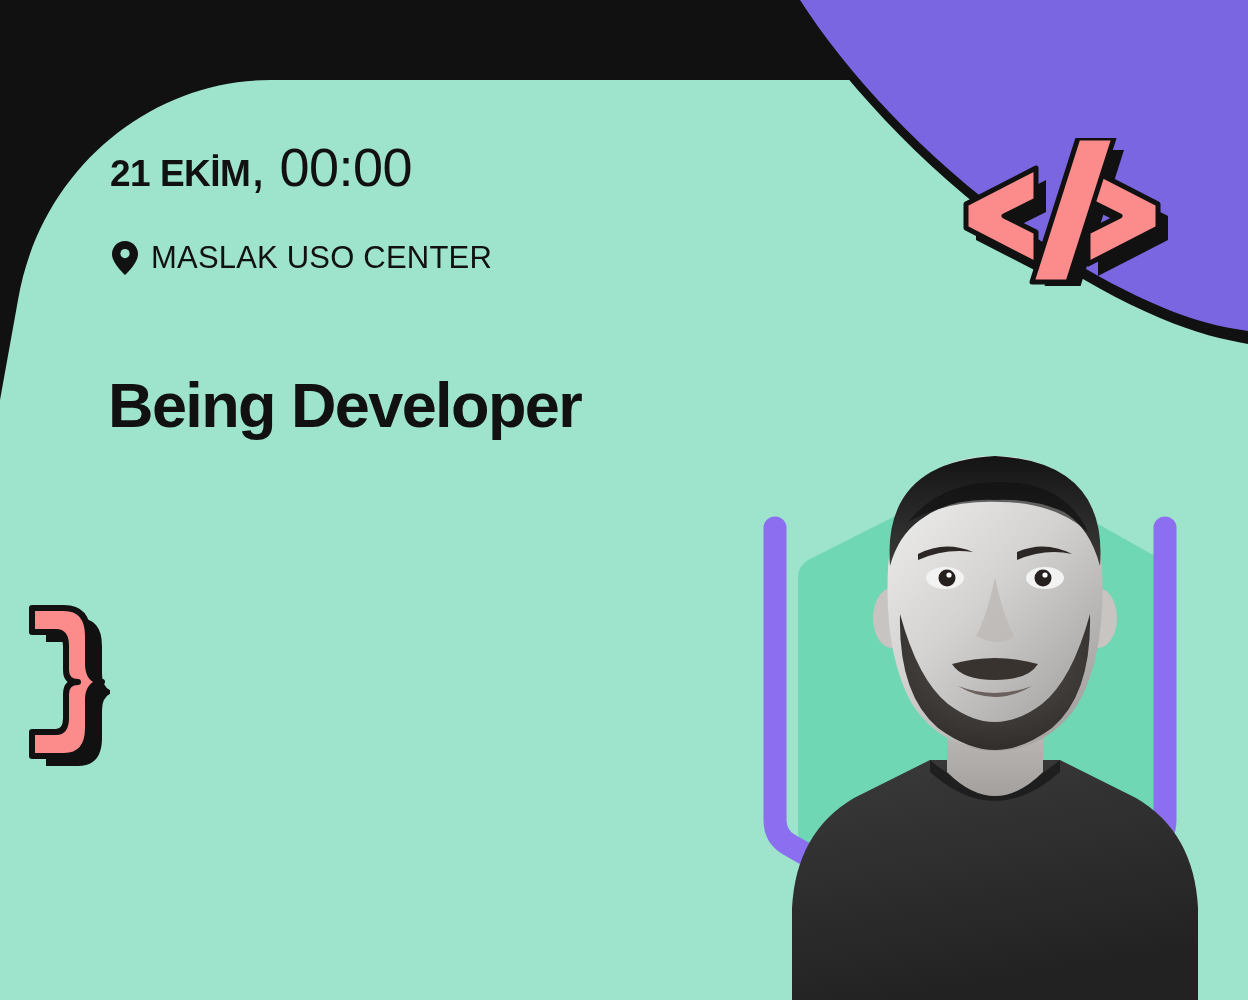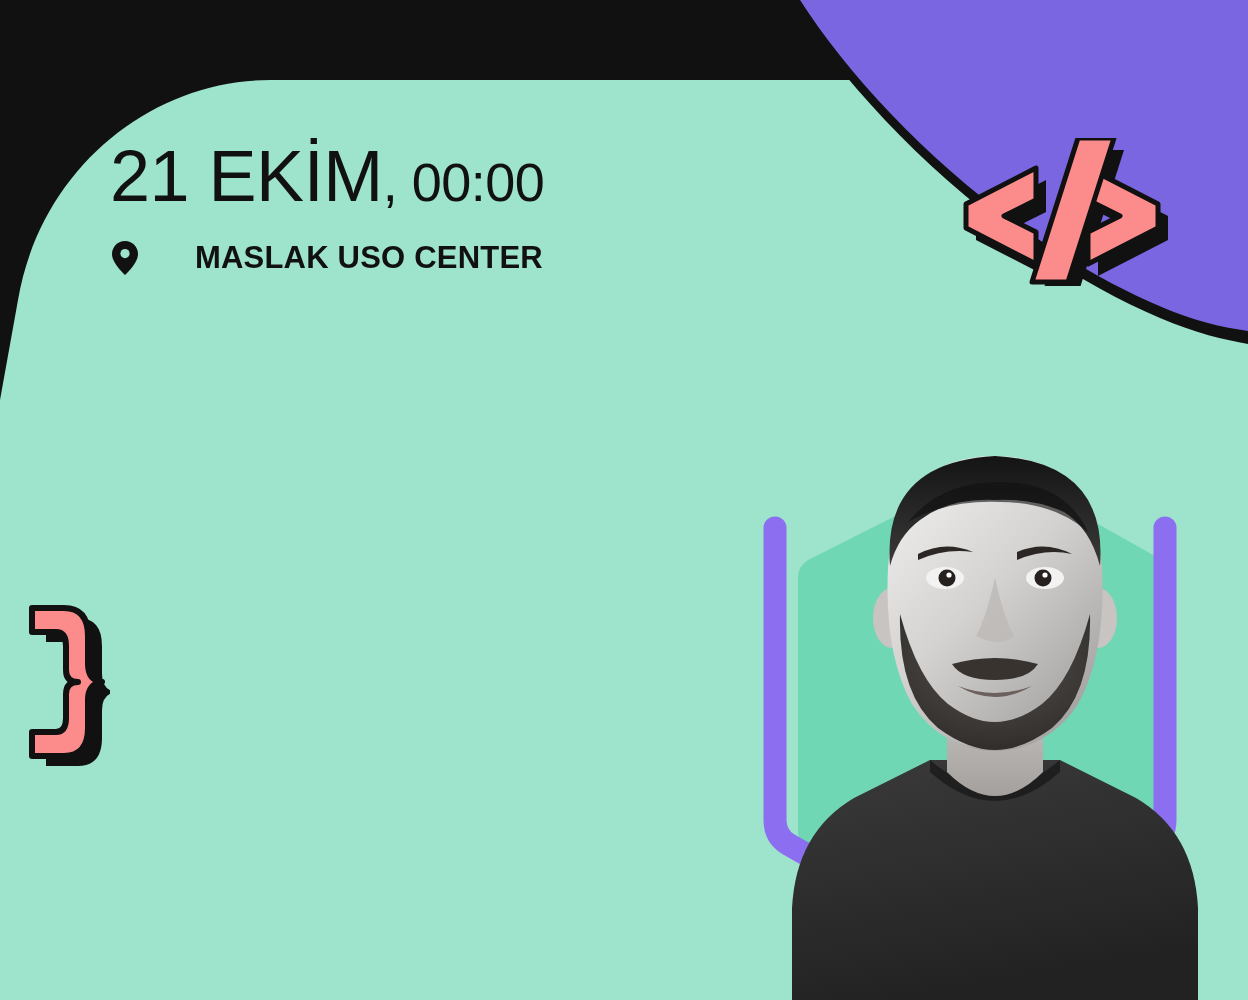--- a/index.html
+++ b/index.html
@@ -34,44 +34,43 @@
   }
 
   .datetime {
     position:absolute;
     left:110px; top:140px;
     white-space:nowrap;
     color:#111111;
     line-height:1;
   }
   .datetime .d-bold {
-    font-size:72px;
-    font-weight:normal;
+    font-size:37px;
+    font-weight:bold;
     letter-spacing:-0.5px;
   }
   .datetime .d-light {
     font-size:54px;
     font-weight:normal;
     letter-spacing:-0.5px;
   }
 
   .venue {
     position:absolute;
     left:112px; top:240px;
     display:flex;
     align-items:center;
     gap:13px;
     color:#111111;
   }
   .venue-text {
     font-size:31px;
-    font-weight:bold;
+    font-weight:normal;
     letter-spacing:0.2px;
     white-space:nowrap;
-    margin-left:44px;
   }
   .pin-icon { display:block; width:26px; height:34px; }
 
   .headline {
     position:absolute;
     left:108px; top:370px;
     width:640px;
     font-size:63px;
     font-weight:bold;
     line-height:1.13;
@@ -257,20 +256,21 @@
 
     <div class="venue">
       <svg class="pin-icon" viewBox="0 0 26 34">
         <path d="M 13,0 C 5.8,0 0,5.8 0,13 C 0,22.5 13,34 13,34 C 13,34 26,22.5 26,13 C 26,5.8 20.2,0 13,0 Z" fill="#111111"></path>
         <circle cx="13" cy="12.6" r="4.6" fill="#9EE3CB"></circle>
       </svg>
       <span class="venue-text">MASLAK USO CENTER</span>
     </div>
 
     <div class="headline">
+      <div>Being Developer</div>
     </div>
 
     <svg class="brace-mark" viewBox="0 0 92 172">
       <path d="M 14,12 L 46,12 Q 70,12 70,40 L 70,68 Q 70,84 84,86 Q 70,88 70,104
                L 70,132 Q 70,160 46,160 L 14,160 L 14,136 L 38,136 Q 48,136 48,122
                L 48,98 Q 48,86 60,86 Q 48,86 48,74 L 48,50 Q 48,36 38,36 L 14,36 Z" fill="#111111" transform="translate(14,10)"></path>
       <path d="M 14,12 L 46,12 Q 70,12 70,40 L 70,68 Q 70,84 84,86 Q 70,88 70,104
                L 70,132 Q 70,160 46,160 L 14,160 L 14,136 L 38,136 Q 48,136 48,122
                L 48,98 Q 48,86 60,86 Q 48,86 48,74 L 48,50 Q 48,36 38,36 L 14,36 Z" fill="#FC8C8C" stroke="#111111" stroke-width="6" stroke-linejoin="round"></path>
     </svg>

